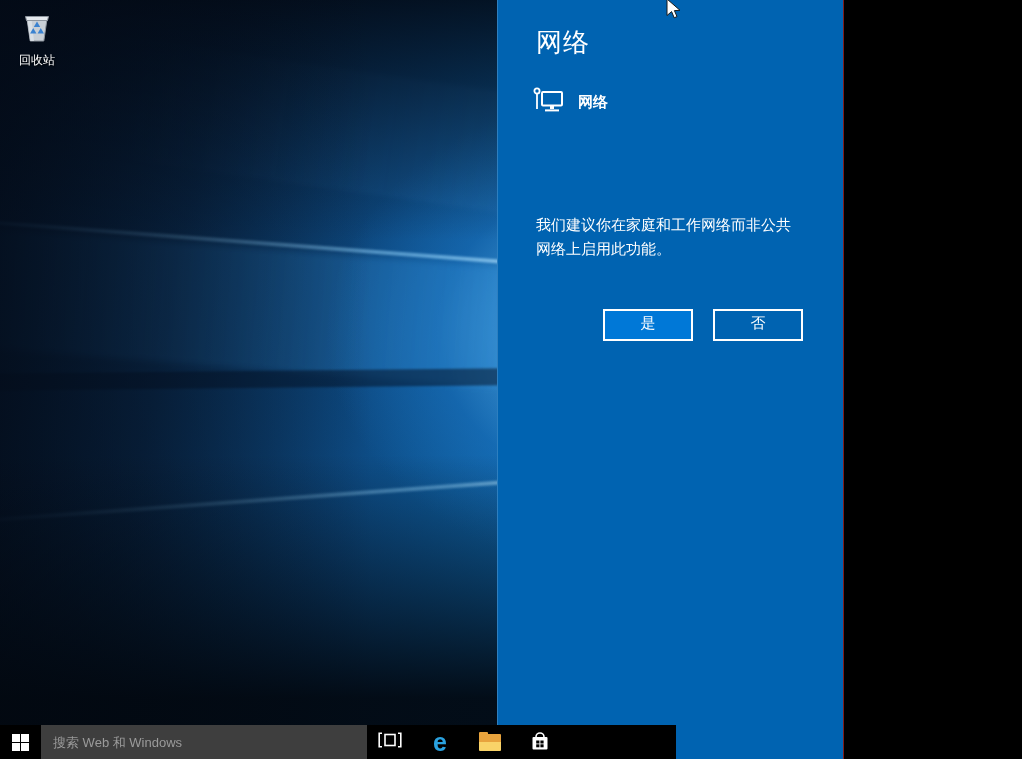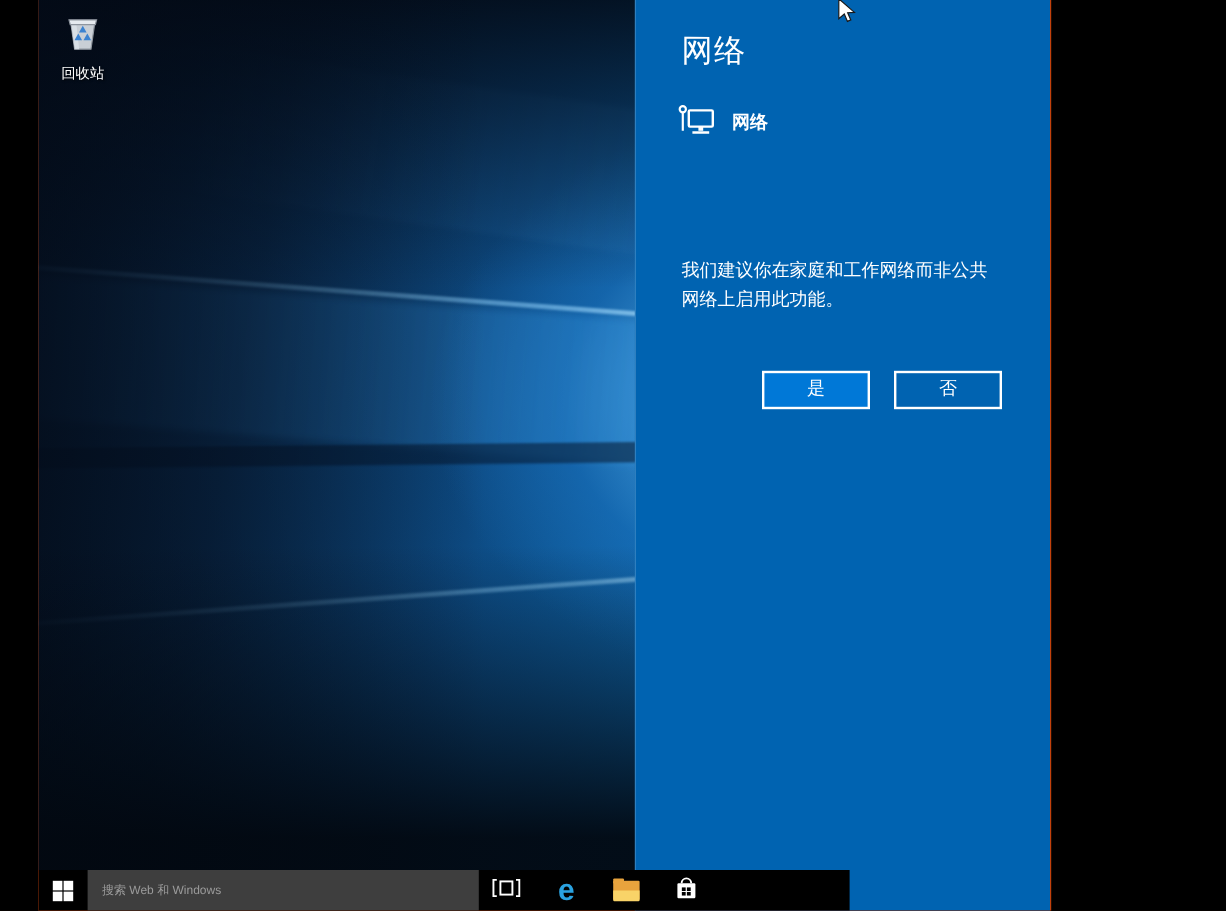--- a/index.html
+++ b/index.html
@@ -1,18 +1,18 @@
 <!DOCTYPE html>
 <html><head>
 <meta charset="utf-8">
 <style>
   * { margin:0; padding:0; box-sizing:border-box; }
   html,body { width:1022px; height:759px; overflow:hidden; background:#000;
               font-family:"Liberation Sans","DejaVu Sans",sans-serif; }
-  #screen { position:relative; width:844px; height:759px; overflow:hidden; background:#c2410c;margin-left:32px; }
+  #screen { position:relative; width:844px; height:759px; overflow:hidden; background:#7f1d1d; }
 
   
   .wallpaper {
     position:absolute; left:0; top:0; width:676px; height:725px; overflow:hidden;
     background:
       radial-gradient(460px 330px at 100% 46%, rgba(215,242,255,.95) 0%, rgba(110,195,250,.65) 22%, rgba(28,118,198,.45) 52%, rgba(10,50,95,0) 76%),
       linear-gradient(101deg, #071a31 0%, #0a2c50 28%, #0d4a82 54%, #0f67ac 76%, #1173bf 100%);
   }
   .wallpaper > div { position:absolute; }
   .beam-faint { left:-30px; top:72px; width:780px; height:120px; transform:rotate(8deg);
@@ -58,21 +58,21 @@
 
   
   .taskbar { position:absolute; left:0; bottom:0; width:676px; height:34px; background:#000; }
   .start-btn { position:absolute; left:0; top:0; width:41px; height:34px; display:flex;
       align-items:center; justify-content:center; cursor:pointer; }
   .win-logo { width:17px; height:17px; display:grid; grid-template-columns:8px 8px;
       grid-template-rows:8px 8px; gap:1px; }
   .win-logo span { background:#fff; }
   .search-box { position:absolute; left:41px; top:0; width:326px; height:34px; }
   .search-box input { width:100%; height:100%; background:#3e3e3e; border:none; outline:none;
-      color:#e0e0e0; font-size:10px; padding-left:12px; font-family:inherit; }
+      color:#e0e0e0; font-size:13px; padding-left:12px; font-family:inherit; }
   .search-box input::placeholder { color:#9b9b9b; opacity:1; }
   .tb-icons { position:absolute; left:365px; top:0; height:34px; display:flex; }
   .tb-btn { width:50px; height:34px; display:flex; align-items:center; justify-content:center; cursor:pointer; }
   .edge-e { color:#2aa2e0; font-size:25px; font-weight:bold; line-height:25px; }
   .folder { position:relative; width:22px; height:17px; }
   .folder .back { position:absolute; left:0; top:0; width:22px; height:16px; background:#e8a33d; border-radius:1px; }
   .folder .tab { position:absolute; left:0; top:-2px; width:9px; height:4px; background:#e8a33d; border-radius:1px 1px 0 0; }
   .folder .blue { position:absolute; left:7px; bottom:1px; width:8px; height:6px; background:#2f86d6; }
   .folder .front { position:absolute; left:0; bottom:0; width:22px; height:9px; background:#f9d368; border-radius:0 0 1px 1px; }
 

